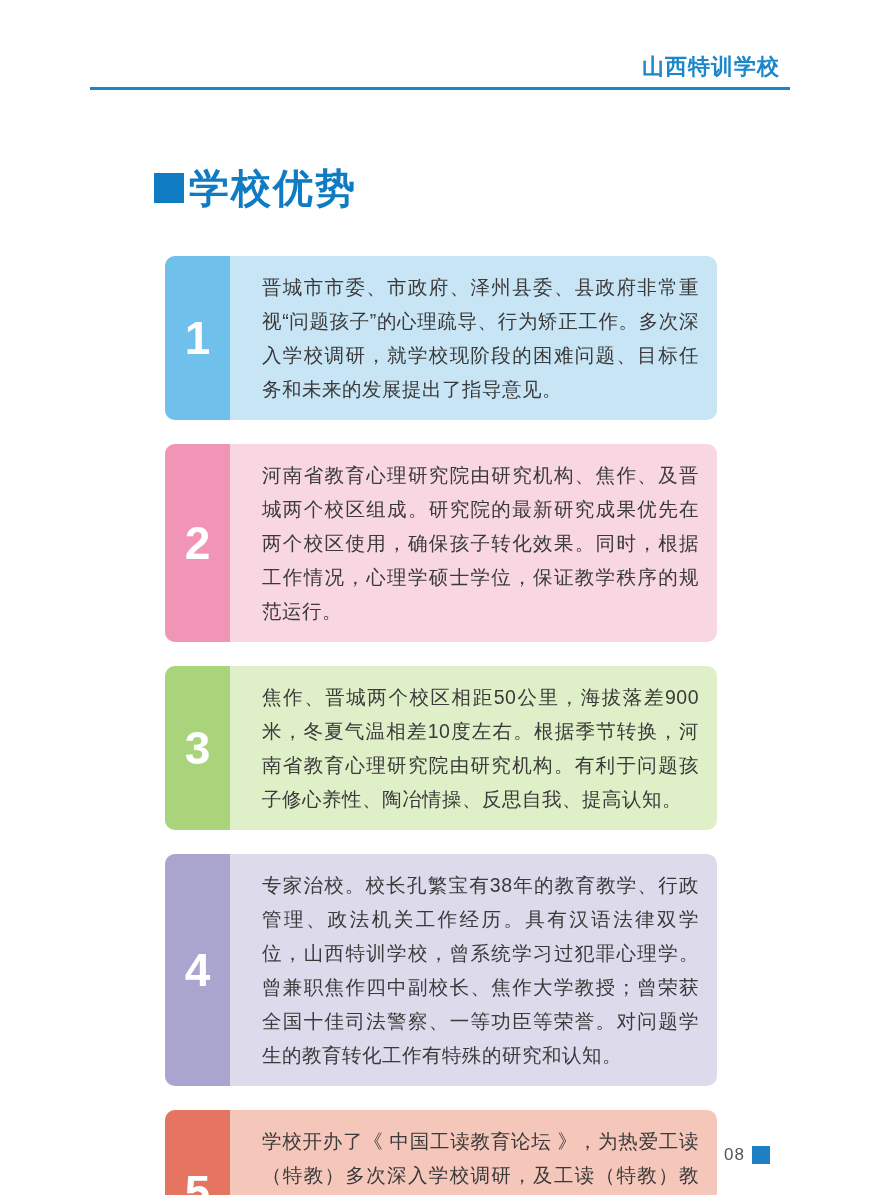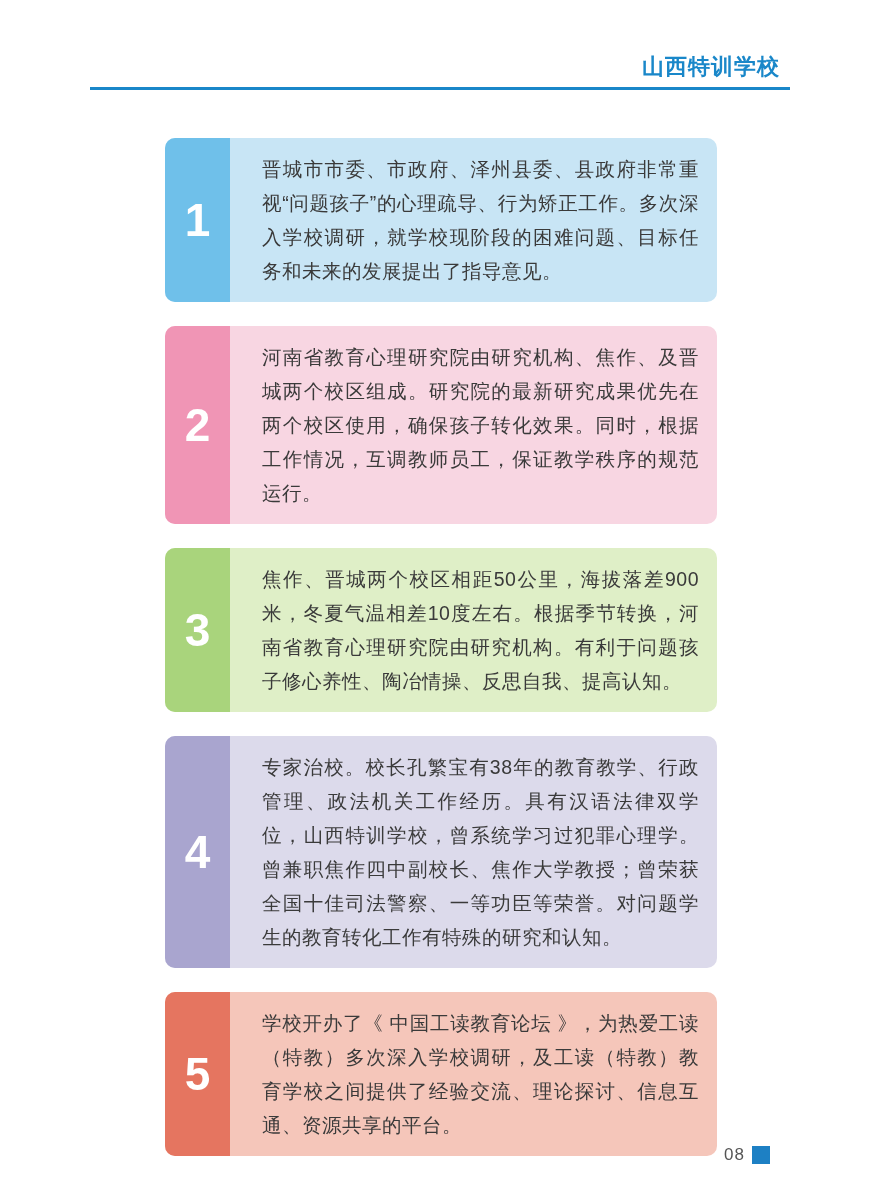--- a/index.html
+++ b/index.html
@@ -97,31 +97,35 @@
 </head>
 <body>
 
 <div class="page" style="--accent: #1987c9; --title: #0e7bc2; --sq: #1d80c4;">
 
   <header class="hdr">
     <div class="brand">山西特训学校</div>
     <div class="hdr-rule"></div>
   </header>
 
+  <h1 class="title">
+    <span class="title-square"></span>
+    <span>学校优势</span>
+  </h1>
 
   <main class="cards">
 
     <section class="card" style="--block: #6fc0ea; --bg: #c8e5f5;">
       <div class="card-num">1</div>
       <div class="card-body">晋城市市委、市政府、泽州县委、县政府非常重视“问题孩子”的心理疏导、行为矫正工作。多次深入学校调研，就学校现阶段的困难问题、目标任务和未来的发展提出了指导意见。</div>
     </section>
 
     <section class="card" style="--block: #f095b5; --bg: #f8d6e2;">
       <div class="card-num">2</div>
-      <div class="card-body">河南省教育心理研究院由研究机构、焦作、及晋城两个校区组成。研究院的最新研究成果优先在两个校区使用，确保孩子转化效果。同时，根据工作情况，互调教师员工，保证教学秩序的规范运行。</div>
+      <div class="card-body">河南省教育心理研究院由研究机构、焦作、及晋城两个校区组成。研究院的最新研究成果优先在两个校区使用，确保孩子转化效果。同时，根据工作情况，心理学硕士学位，保证教学秩序的规范运行。</div>
     </section>
 
     <section class="card" style="--block: #a9d47c; --bg: #dfefc7;">
       <div class="card-num">3</div>
       <div class="card-body">焦作、晋城两个校区相距50公里，海拔落差900米，冬夏气温相差10度左右。根据季节转换，河南省教育心理研究院由研究机构。有利于问题孩子修心养性、陶冶情操、反思自我、提高认知。</div>
     </section>
 
     <section class="card" style="--block: #a9a5cf; --bg: #dcdaeb;">
       <div class="card-num">4</div>
       <div class="card-body">专家治校。校长孔繁宝有38年的教育教学、行政管理、政法机关工作经历。具有汉语法律双学位，山西特训学校，曾系统学习过犯罪心理学。曾兼职焦作四中副校长、焦作大学教授；曾荣获全国十佳司法警察、一等功臣等荣誉。对问题学生的教育转化工作有特殊的研究和认知。</div>

